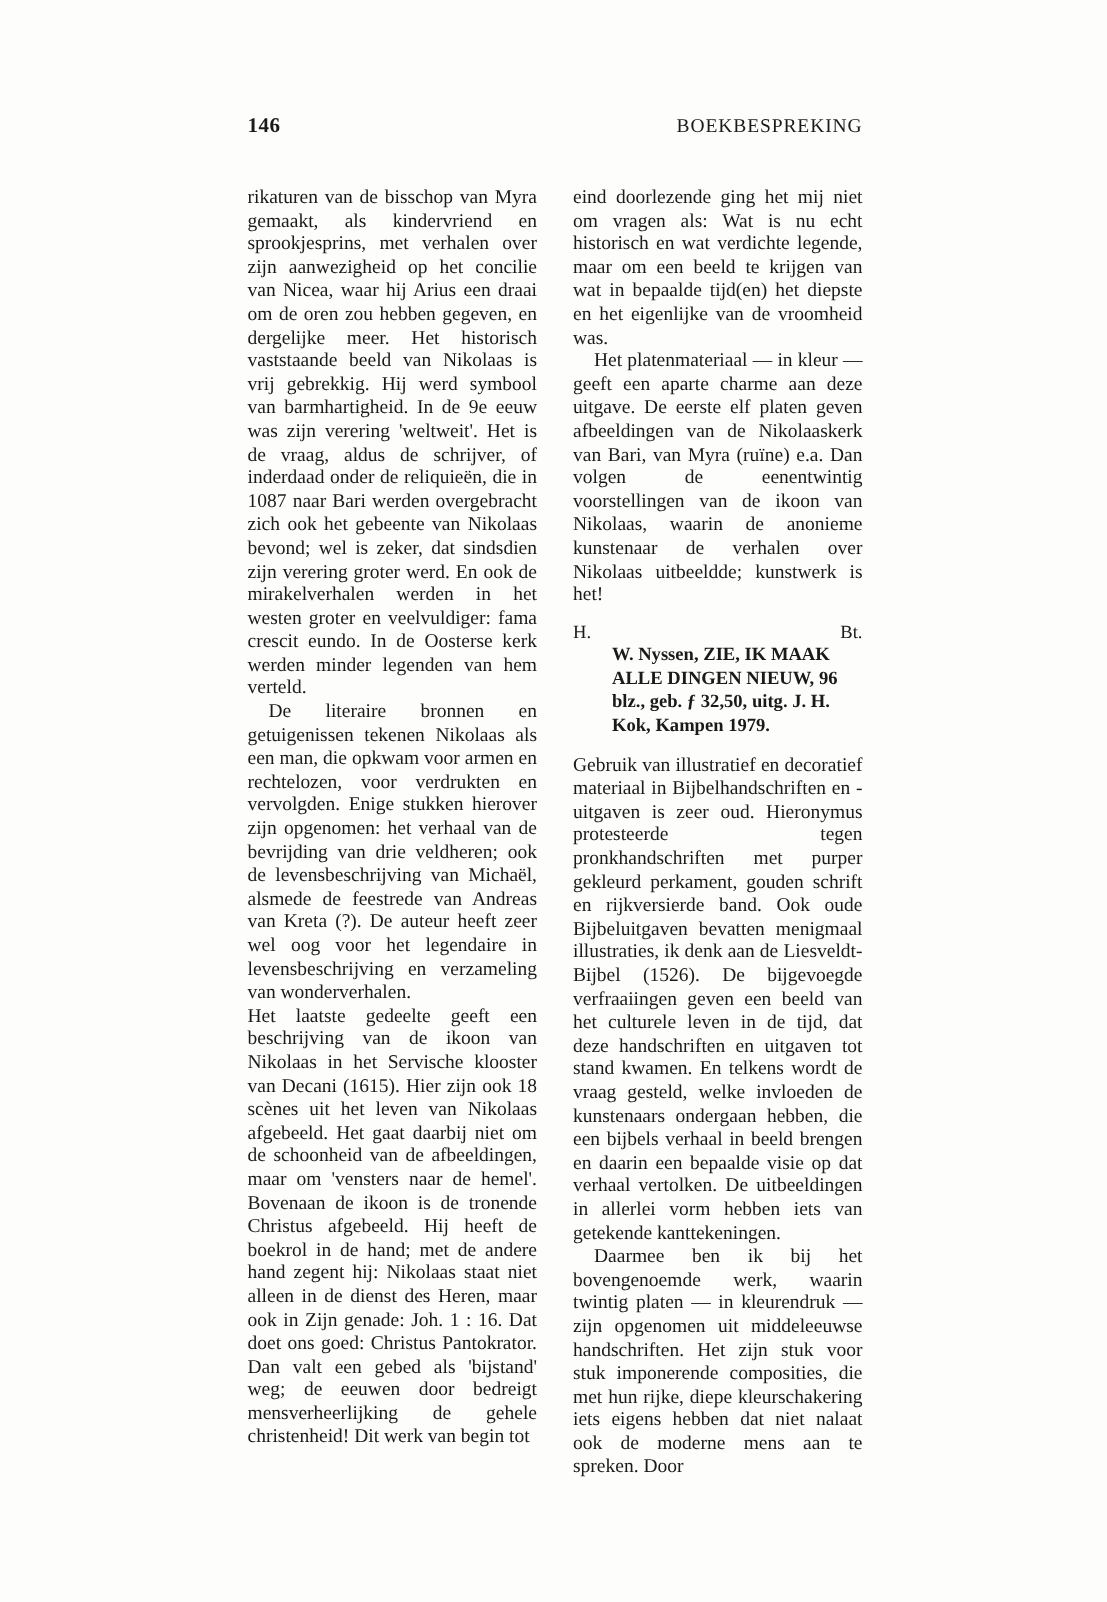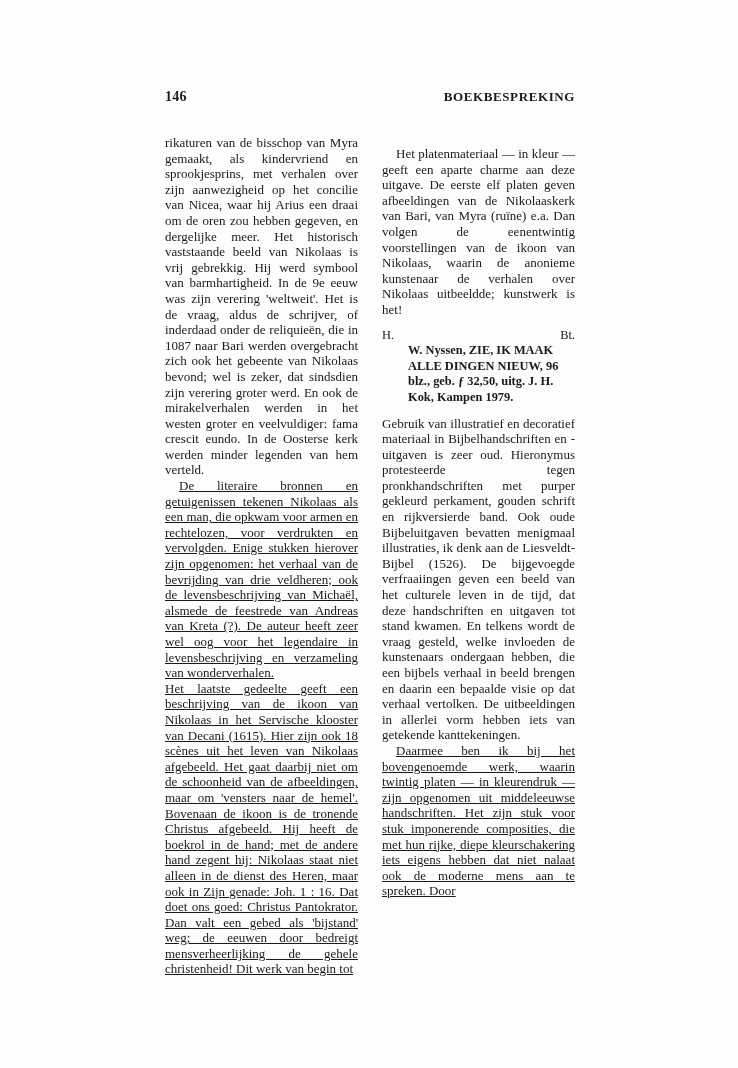--- a/index.html
+++ b/index.html
@@ -30,42 +30,40 @@
     font-size: 13.5px;
     letter-spacing: 0.3px;
     margin-bottom: 30px;
   }
   .folio {
     font-size: 14px;
     font-weight: bold;
   }
   .running-head {
     font-size: 13px;
-    font-weight: bold;
+    font-weight: normal;
     letter-spacing: 0.6px;
-    margin-top: 13px;
   }
   .columns {
     display: flex;
     gap: 24px;
   }
   .col {
     width: 193px;
   }
   p.para {
     margin: 0 0 0 0;
     font-size: 13px;
     line-height: 15.6px;
     text-align: justify;
     text-justify: inter-word;
     hyphens: manual;
   }
   p.para + p.para {
     margin-top: 0;
-    text-decoration: underline;
   }
   p.indent {
     text-indent: 14px;
   }
   p.gap-before {
     margin-top: 11px;
   }
   .signature {
     display: flex;
     justify-content: space-between;
@@ -103,20 +101,21 @@
 
     <div class="columns">
 
       <div class="col col-left">
         <p class="para">rikaturen van de bisschop van Myra gemaakt, als kindervriend en sprookjesprins, met verhalen over zijn aanwezigheid op het concilie van Nicea, waar hij Arius een draai om de oren zou hebben gegeven, en dergelijke meer. Het historisch vaststaande beeld van Nikolaas is vrij gebrekkig. Hij werd symbool van barmhartigheid. In de 9e eeuw was zijn verering 'weltweit'. Het is de vraag, aldus de schrijver, of inderdaad onder de reliquieën, die in 1087 naar Bari werden overgebracht zich ook het gebeente van Nikolaas bevond; wel is zeker, dat sindsdien zijn verering groter werd. En ook de mirakelverhalen werden in het westen groter en veelvuldiger: fama crescit eundo. In de Oosterse kerk werden minder legenden van hem verteld.</p>
         <p class="para indent gap-before">De literaire bronnen en getuigenissen tekenen Nikolaas als een man, die opkwam voor armen en rechtelozen, voor verdrukten en vervolgden. Enige stukken hierover zijn opgenomen: het verhaal van de bevrijding van drie veldheren; ook de levensbeschrijving van Michaël, alsmede de feestrede van Andreas van Kreta (?). De auteur heeft zeer wel oog voor het legendaire in levensbeschrijving en verzameling van wonderverhalen.</p>
         <p class="para">Het laatste gedeelte geeft een beschrijving van de ikoon van Nikolaas in het Servische klooster van Decani (1615). Hier zijn ook 18 scènes uit het leven van Nikolaas afgebeeld. Het gaat daarbij niet om de schoonheid van de afbeeldingen, maar om 'vensters naar de hemel'. Bovenaan de ikoon is de tronende Christus afgebeeld. Hij heeft de boekrol in de hand; met de andere hand zegent hij: Nikolaas staat niet alleen in de dienst des Heren, maar ook in Zijn genade: Joh. 1 : 16. Dat doet ons goed: Christus Pantokrator. Dan valt een gebed als 'bijstand' weg; de eeuwen door bedreigt mensverheerlijking de gehele christenheid! Dit werk van begin tot</p>
       </div>
 
       <div class="col col-right">
+        <p class="para">eind doorlezende ging het mij niet om vragen als: Wat is nu echt historisch en wat verdichte legende, maar om een beeld te krijgen van wat in bepaalde tijd(en) het diepste en het eigenlijke van de vroomheid was.</p>
         <p class="para indent gap-before heavy">Het platenmateriaal — in kleur — geeft een aparte charme aan deze uitgave. De eerste elf platen geven afbeeldingen van de Nikolaaskerk van Bari, van Myra (ruïne) e.a. Dan volgen de eenentwintig voorstellingen van de ikoon van Nikolaas, waarin de anonieme kunstenaar de verhalen over Nikolaas uitbeeldde; kunstwerk is het!</p>
 
         <div class="signature">
           <span class="sig-left">H.</span>
           <span class="sig-right">Bt.</span>
         </div>
 
         <div class="ref-block heavy">W. Nyssen, ZIE, IK MAAK ALLE DINGEN NIEUW, 96 blz., geb. ƒ 32,50, uitg. J. H. Kok, Kampen 1979.</div>
 
         <p class="para">Gebruik van illustratief en decoratief materiaal in Bijbelhandschriften en -uitgaven is zeer oud. Hieronymus protesteerde tegen pronkhandschriften met purper gekleurd perkament, gouden schrift en rijkversierde band. Ook oude Bijbeluitgaven bevatten menigmaal illustraties, ik denk aan de Liesveldt-Bijbel (1526). De bijgevoegde verfraaiingen geven een beeld van het culturele leven in de tijd, dat deze handschriften en uitgaven tot stand kwamen. En telkens wordt de vraag gesteld, welke invloeden de kunstenaars ondergaan hebben, die een bijbels verhaal in beeld brengen en daarin een bepaalde visie op dat verhaal vertolken. De uitbeeldingen in allerlei vorm hebben iets van getekende kanttekeningen.</p>

